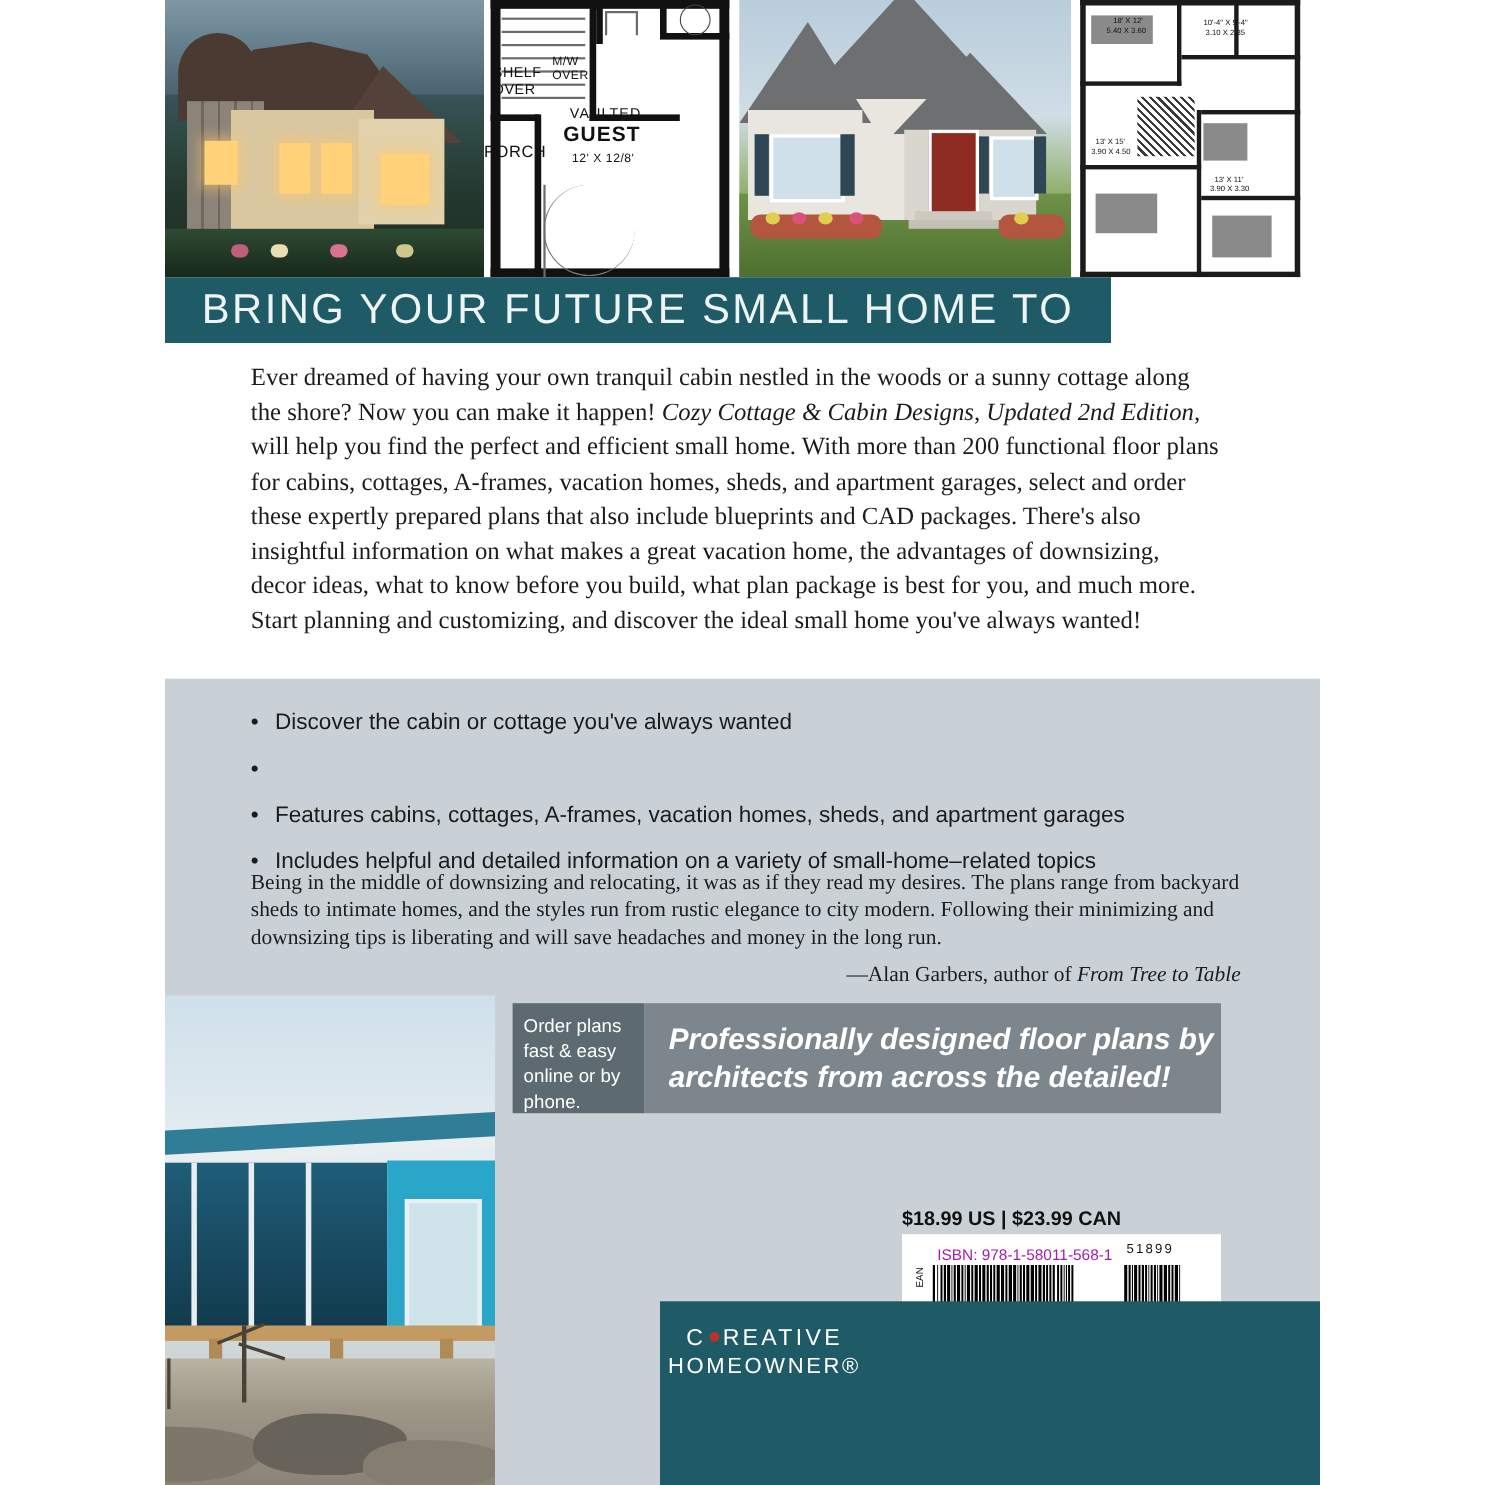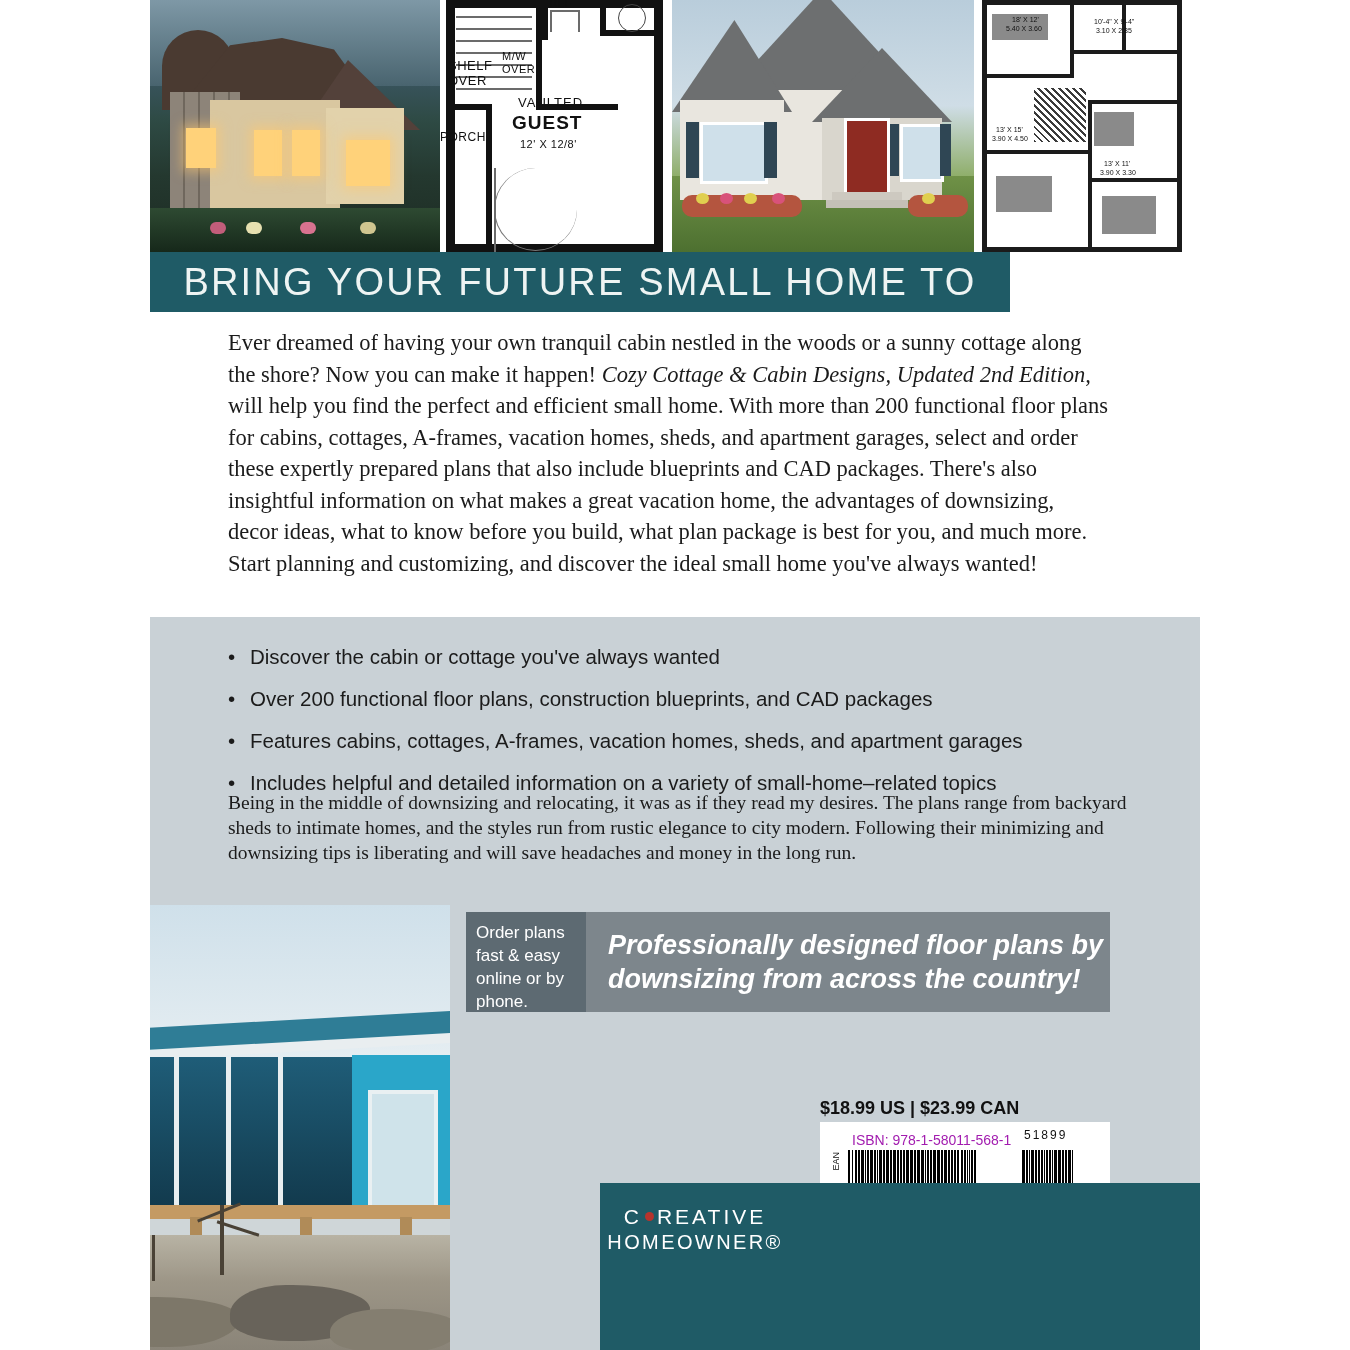--- a/index.html
+++ b/index.html
@@ -184,21 +184,21 @@
         <div class="thin" style="left:110px;top:10px;width:30px;height:2px;"></div>
         <div class="thin" style="left:110px;top:10px;width:2px;height:22px;"></div>
         <div class="thin" style="left:138px;top:10px;width:2px;height:22px;"></div>
         <div class="arc" style="left:178px;top:4px;width:26px;height:26px;"></div>
         <div class="arc" style="left:54px;top:168px;width:82px;height:82px;border-color:#777;border-top:none;border-right:none;"></div>
         <div class="thin" style="left:54px;top:168px;width:2px;height:84px;"></div>
 
         <div class="lbl" style="left:110px;top:-2px;">REF</div>
         <div class="lbl" style="left:8px;top:58px;font-size:13px;line-height:15px;width:50px;">SHELF<br>OVER</div>
         <div class="lbl" style="left:62px;top:50px;font-size:11px;line-height:13px;">M/W<br>OVER</div>
-        <div class="lbl" style="left:0px;top:130px;font-size:12px;">PORCH</div>
+        <div class="lbl" style="left:0px;top:130px;font-size:15px;">PORCH</div>
         <div class="lbl" style="left:78px;top:95px;font-size:13px;letter-spacing:1px;">VAULTED</div>
         <div class="lbl big" style="left:72px;top:112px;">GUEST</div>
         <div class="lbl" style="left:80px;top:138px;font-size:11px;">12' X 12/8'</div>
       </div>
     </div>
 
     <div class="ps-cell ps-3">
       <div class="house3">
         <div class="h3-lawn"></div>
 
@@ -275,34 +275,34 @@
 
   <div class="greybody">
 
     <div class="bullets">
       <div class="bullet">
         <span class="dot">•</span>
         <span>Discover the cabin or cottage you've always wanted</span>
       </div>
       <div class="bullet">
         <span class="dot">•</span>
-        <span>Over 200 functional floor plans, construction blueprints, and CAD packages</span>
       </div>
       <div class="bullet">
         <span class="dot">•</span>
         <span>Features cabins, cottages, A-frames, vacation homes, sheds, and apartment garages</span>
       </div>
       <div class="bullet">
         <span class="dot">•</span>
         <span>Includes helpful and detailed information on a variety of small-home–related topics</span>
       </div>
     </div>
 
     <div class="quote">
       <span>Being in the middle of downsizing and relocating, it was as if they read my desires. The plans range from backyard sheds to intimate homes, and the styles run from rustic elegance to city modern. Following their minimizing and downsizing tips is liberating and will save headaches and money in the long run.</span>
+      <span class="attrib"><span>—Alan Garbers, author of </span><em>From Tree to Table</em></span>
     </div>
   </div>
 
   <div class="bottomphoto">
     <div class="bp-sky"></div>
     <div class="bp-roof"></div>
     <div class="bp-eave"></div>
     <div class="bp-glass"></div>
     <div class="bp-mull" style="left:70px;"></div>
     <div class="bp-mull" style="left:122px;"></div>
@@ -324,21 +324,21 @@
     <div class="bp-tree" style="left:220px;top:300px;width:4px;height:70px;"></div>
     <div class="bp-tree" style="left:196px;top:306px;width:46px;height:3px;transform:rotate(-22deg);"></div>
     <div class="bp-tree" style="left:216px;top:322px;width:44px;height:3px;transform:rotate(18deg);"></div>
     <div class="bp-tree" style="left:152px;top:330px;width:3px;height:46px;"></div>
     <div class="bp-tree" style="left:40px;top:318px;width:3px;height:40px;"></div>
   </div>
 
   <div class="orderbox">Order plans fast &amp; easy online or by phone.</div>
 
   <div class="promo">
-    <span>Professionally designed floor plans by downsizing from across the country!</span>
+    <span>Professionally designed floor plans by architects from across the detailed!</span>
   </div>
 
   <div class="price">$18.99 US | $23.99 CAN</div>
 
   <div class="barcodebox"></div>
   <div class="isbn">ISBN: 978-1-58011-568-1</div>
   <div class="ean">EAN</div>
 
   <div class="bars" id="bars-main" style="left:848px;width:170px;"><i style="width:2px"></i><i style="width:2px;background:#fff"></i><i style="width:1px"></i><i style="width:2px;background:#fff"></i><i style="width:2px"></i><i style="width:1px;background:#fff"></i><i style="width:2px"></i><i style="width:1px;background:#fff"></i><i style="width:3px"></i><i style="width:1px;background:#fff"></i><i style="width:1px"></i><i style="width:1px;background:#fff"></i><i style="width:2px"></i><i style="width:1px;background:#fff"></i><i style="width:3px"></i><i style="width:1px;background:#fff"></i><i style="width:2px"></i><i style="width:1px;background:#fff"></i><i style="width:1px"></i><i style="width:1px;background:#fff"></i><i style="width:3px"></i><i style="width:1px;background:#fff"></i><i style="width:2px"></i><i style="width:1px;background:#fff"></i><i style="width:3px"></i><i style="width:1px;background:#fff"></i><i style="width:2px"></i><i style="width:1px;background:#fff"></i><i style="width:3px"></i><i style="width:1px;background:#fff"></i><i style="width:2px"></i><i style="width:1px;background:#fff"></i><i style="width:2px"></i><i style="width:1px;background:#fff"></i><i style="width:2px"></i><i style="width:1px;background:#fff"></i><i style="width:3px"></i><i style="width:1px;background:#fff"></i><i style="width:3px"></i><i style="width:1px;background:#fff"></i><i style="width:2px"></i><i style="width:1px;background:#fff"></i><i style="width:3px"></i><i style="width:1px;background:#fff"></i><i style="width:3px"></i><i style="width:1px;background:#fff"></i><i style="width:1px"></i><i style="width:1px;background:#fff"></i><i style="width:2px"></i><i style="width:1px;background:#fff"></i><i style="width:2px"></i><i style="width:1px;background:#fff"></i><i style="width:3px"></i><i style="width:1px;background:#fff"></i><i style="width:3px"></i><i style="width:1px;background:#fff"></i><i style="width:2px"></i><i style="width:1px;background:#fff"></i><i style="width:3px"></i><i style="width:1px;background:#fff"></i><i style="width:2px"></i><i style="width:1px;background:#fff"></i><i style="width:2px"></i><i style="width:1px;background:#fff"></i><i style="width:2px"></i><i style="width:1px;background:#fff"></i><i style="width:2px"></i><i style="width:2px;background:#fff"></i><i style="width:2px"></i><i style="width:1px;background:#fff"></i><i style="width:2px"></i><i style="width:1px;background:#fff"></i><i style="width:1px"></i><i style="width:1px;background:#fff"></i><i style="width:1px"></i><i style="width:1px;background:#fff"></i><i style="width:2px"></i><i style="width:1px;background:#fff"></i><i style="width:2px"></i><i style="width:1px;background:#fff"></i></div>
   <div class="bars" id="bars-addon" style="left:1022px;width:72px;"><i style="width:3px"></i><i style="width:1px;background:#fff"></i><i style="width:2px"></i><i style="width:1px;background:#fff"></i><i style="width:1px"></i><i style="width:1px;background:#fff"></i><i style="width:3px"></i><i style="width:1px;background:#fff"></i><i style="width:2px"></i><i style="width:1px;background:#fff"></i><i style="width:2px"></i><i style="width:1px;background:#fff"></i><i style="width:2px"></i><i style="width:1px;background:#fff"></i><i style="width:1px"></i><i style="width:1px;background:#fff"></i><i style="width:2px"></i><i style="width:1px;background:#fff"></i><i style="width:2px"></i><i style="width:1px;background:#fff"></i><i style="width:1px"></i><i style="width:1px;background:#fff"></i><i style="width:3px"></i><i style="width:1px;background:#fff"></i><i style="width:3px"></i><i style="width:1px;background:#fff"></i><i style="width:2px"></i><i style="width:1px;background:#fff"></i><i style="width:2px"></i><i style="width:1px;background:#fff"></i><i style="width:3px"></i><i style="width:1px;background:#fff"></i><i style="width:1px"></i><i style="width:1px;background:#fff"></i></div>

